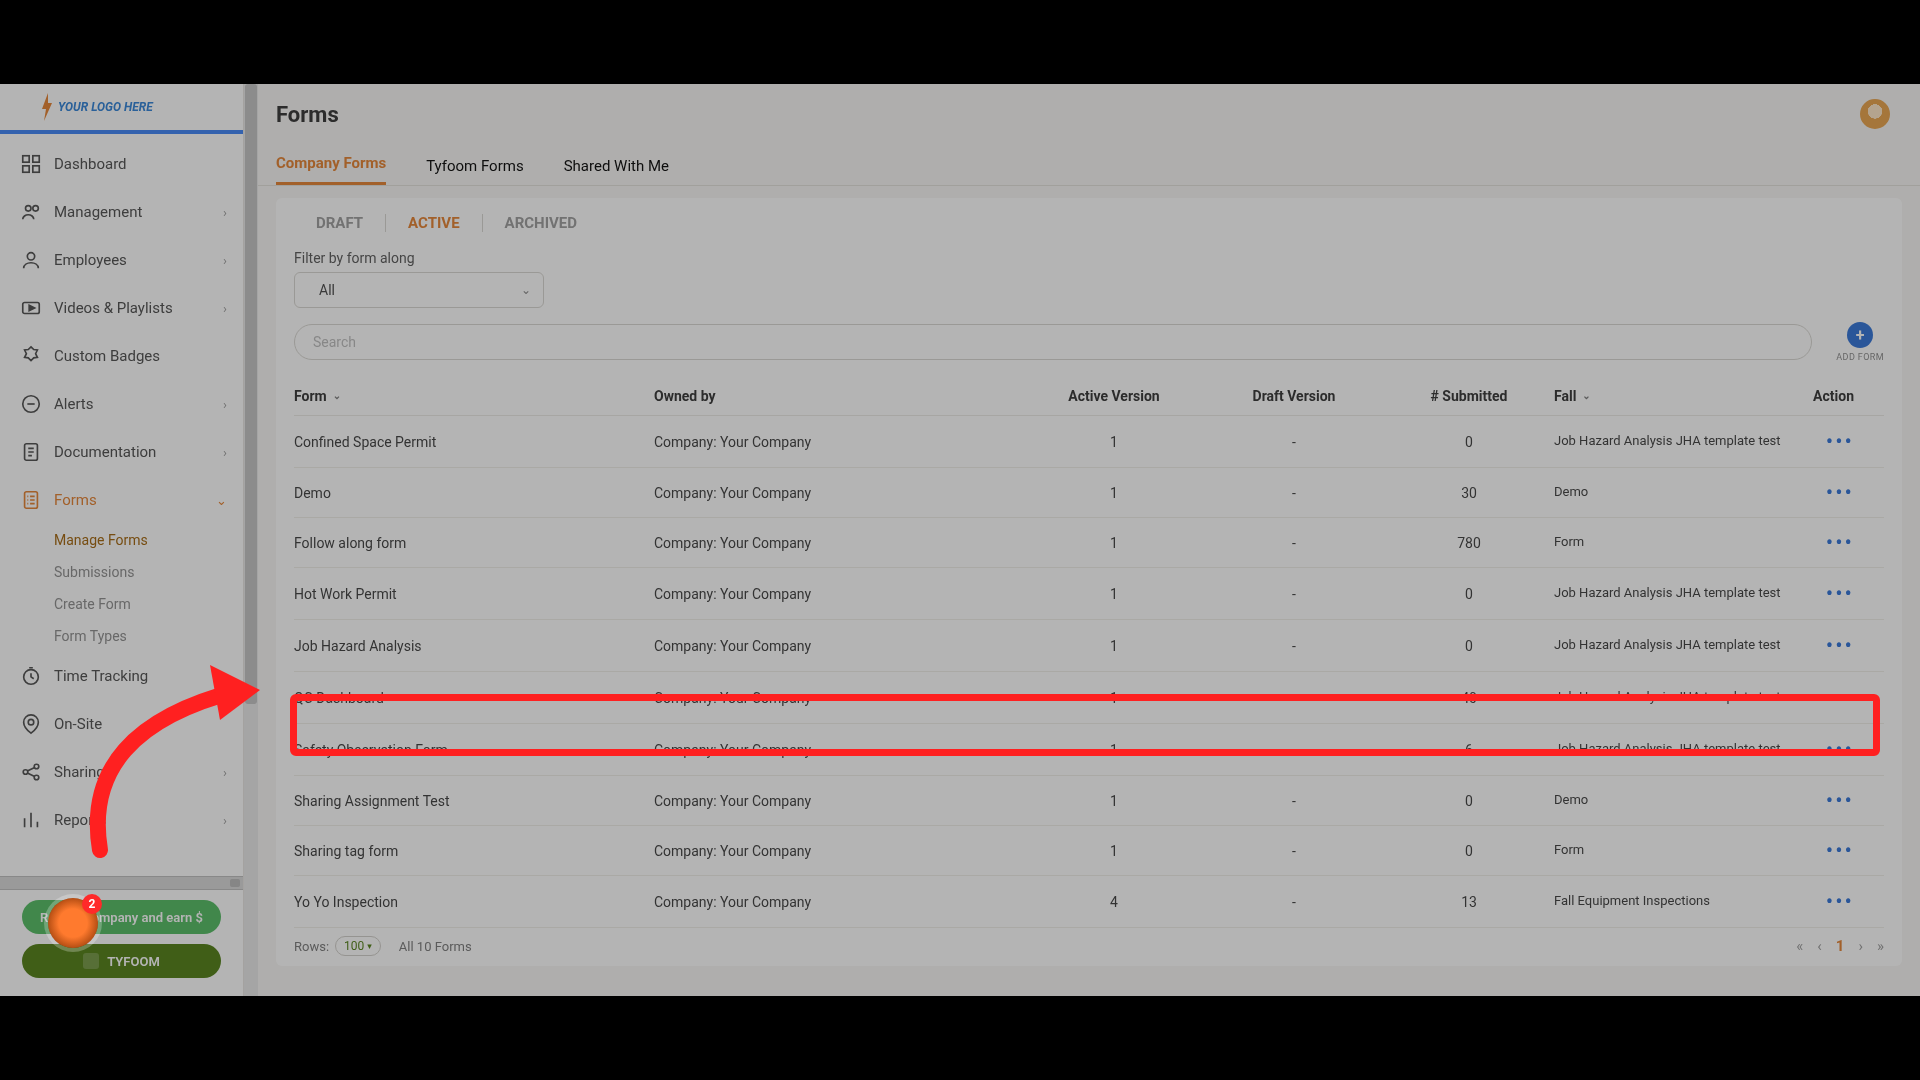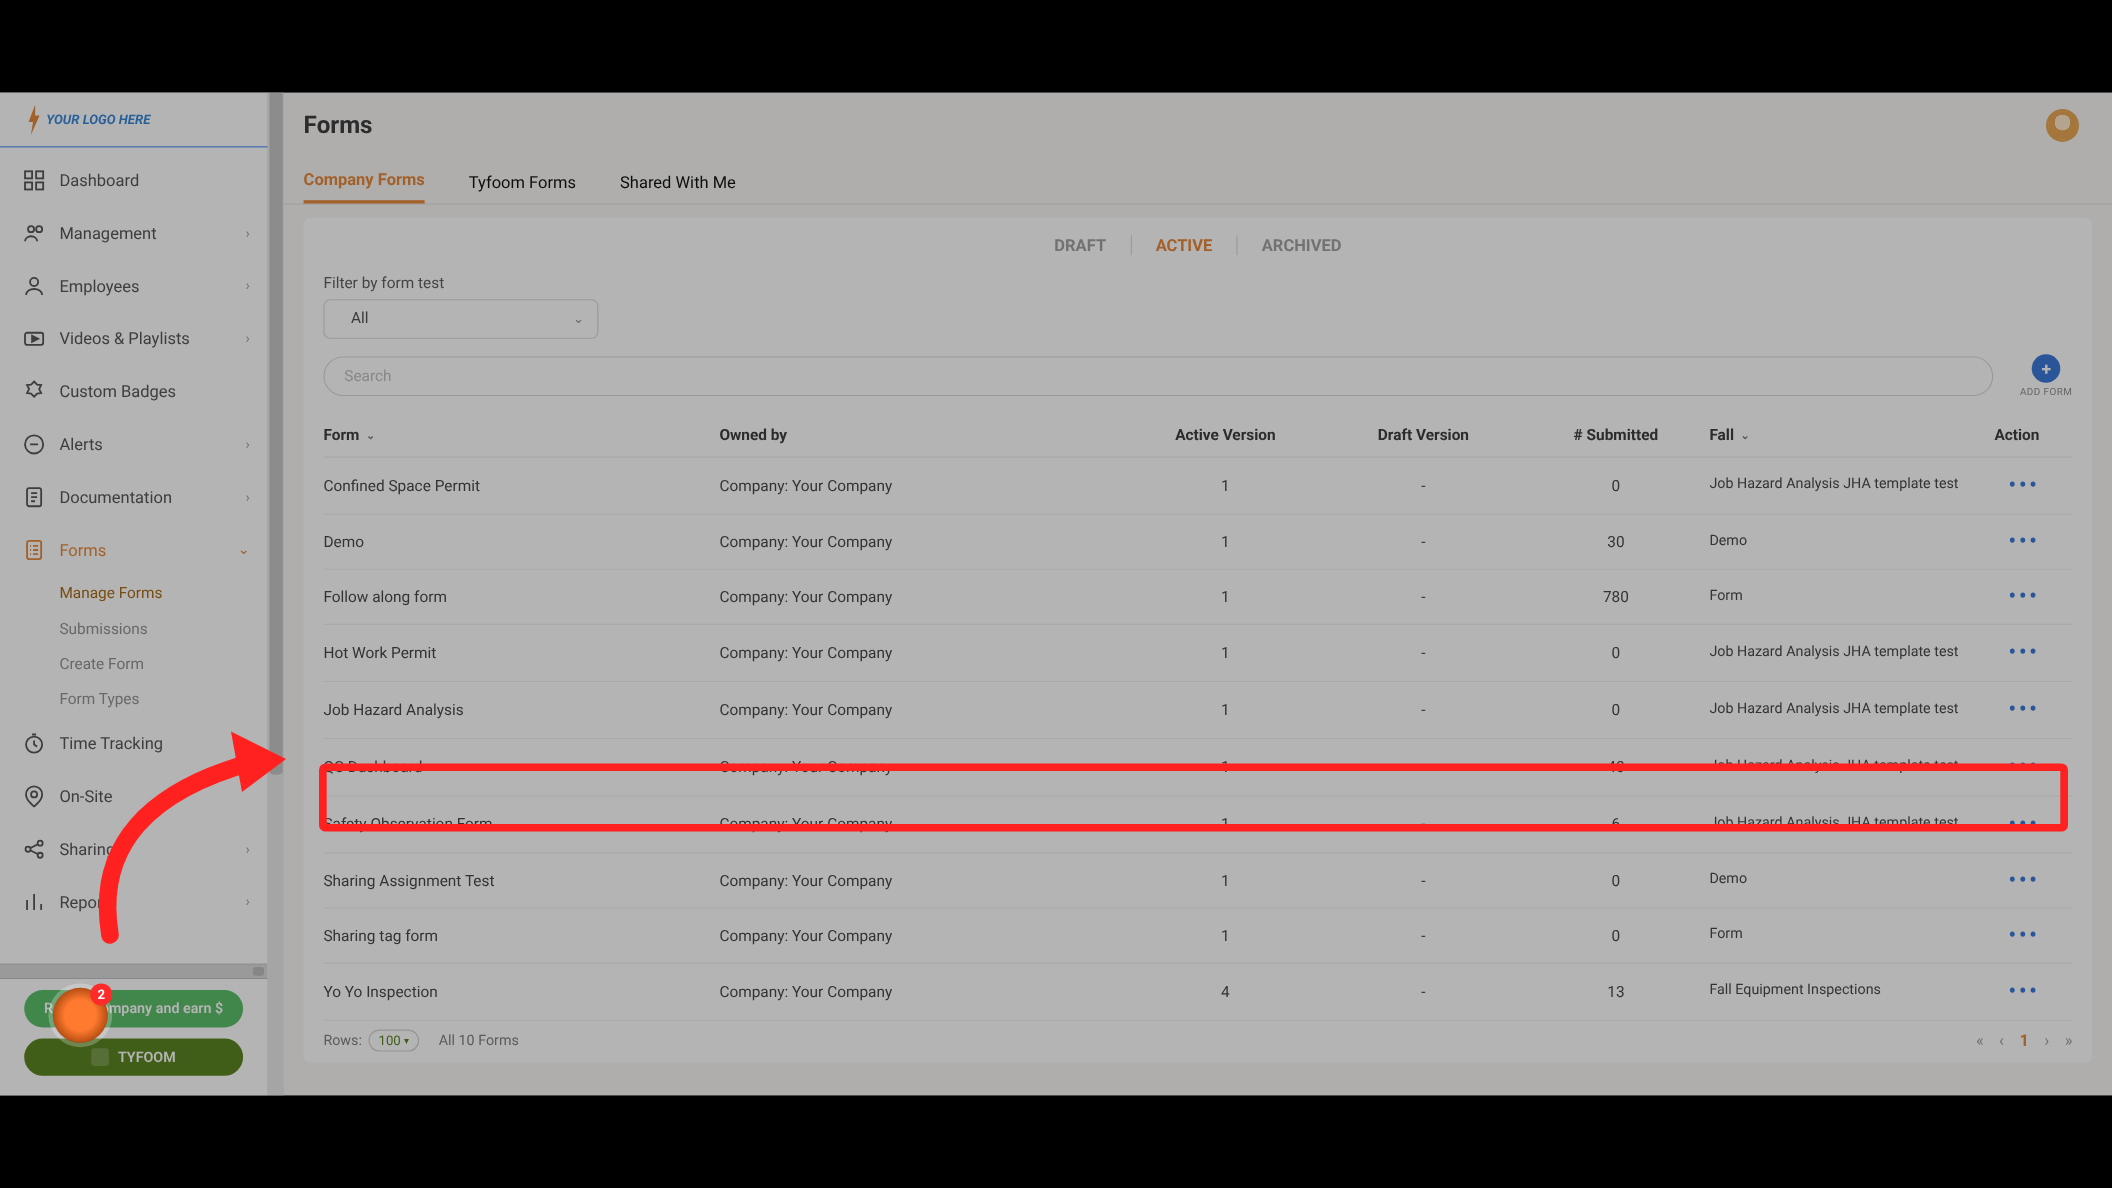--- a/index.html
+++ b/index.html
@@ -6,21 +6,21 @@
 body { background: #000; width: 1920px; height: 1080px; overflow: hidden; position: relative; }
 .stage { position: absolute; left: 0; top: 0; width: 1920px; height: 1080px; }
 .letterbox-top, .letterbox-bottom { position: absolute; left: 0; width: 1920px; height: 84px; background: #000; z-index: 500; }
 .letterbox-top { top: 0; }
 .letterbox-bottom { bottom: 0; }
 .app { position: absolute; left: 0; top: 84px; width: 1920px; height: 912px; background: #f7f6f4; display: flex; }
 .dim-overlay { position: absolute; inset: 0; background: rgba(40,40,40,0.35); z-index: 300; pointer-events: none; }
 
 
 .sidebar { width: 244px; background: #fff; display: flex; flex-direction: column; position: relative; border-right: 1px solid #e6e4e0; }
-.logo-wrap { height: 50px; display: flex; align-items: center; padding-left: 24px; border-bottom: 1px solid #3b82f6; }
+.logo-wrap { height: 50px; display: flex; align-items: center; padding-left: 40px; border-bottom: 4px solid #3b82f6; }
 .logo-bolt { width: 14px; height: 28px; margin-right: 4px; }
 .logo-text { font-size: 12px; font-weight: 700; color: #2b7fd6; font-style: italic; }
 .nav { flex: 1; overflow-y: auto; padding-top: 6px; }
 .nav-item { display: flex; align-items: center; height: 48px; padding: 0 20px; color: #4a4a4a; font-size: 15px; cursor: pointer; position: relative; }
 .nav-item.active { color: #e47e2b; }
 .nav-item .icon { width: 22px; height: 22px; margin-right: 12px; flex-shrink: 0; }
 .nav-item .chev { position: absolute; right: 16px; font-size: 13px; color: #9a9a9a; }
 .nav-item.active .chev { color: #e47e2b; }
 .subnav { padding-left: 54px; }
 .subnav-item { height: 32px; display: flex; align-items: center; font-size: 14px; color: #8b8b8b; cursor: pointer; }
@@ -42,21 +42,21 @@
 .header { height: 60px; display: flex; align-items: center; padding: 0 30px 0 18px; }
 .header h1 { font-size: 22px; font-weight: 700; color: #2e2e2e; }
 .avatar { margin-left: auto; width: 30px; height: 30px; border-radius: 50%; background: radial-gradient(circle at 50% 40%, #ffe6c7 35%, #e8a046 36%); border: 2px solid #e8a046; }
 
 .content { flex: 1; padding: 0 0 0 0; overflow: hidden; }
 .tabs-outer { padding: 0 18px; border-bottom: 1px solid #e2e0db; display: flex; gap: 40px; height: 42px; align-items: flex-end; }
 .tab { font-size: 15px; color: #000000; padding-bottom: 10px; cursor: pointer; }
 .tab.active { color: #e47e2b; font-weight: 700; border-bottom: 3px solid #e47e2b; }
 
 .card { margin: 12px 18px 0 18px; background: #fff; border-radius: 6px; padding: 16px 18px 10px 18px; }
-.status-tabs { display: flex; justify-content: center; gap: 0; margin-bottom: 18px; }
+.status-tabs { display: flex; gap: 0; margin-bottom: 18px; }
 .status-tab { font-size: 15px; font-weight: 700; color: #9a9a9a; padding: 0 22px; border-right: 1px solid #d8d6d1; cursor: pointer; }
 .status-tab:last-child { border-right: none; }
 .status-tab.active { color: #e47e2b; }
 
 .filter-label { font-size: 14px; color: #555; margin-bottom: 6px; }
 .filter-row { display: flex; align-items: flex-start; gap: 14px; }
 .select { width: 250px; height: 36px; border: 1px solid #d8d6d1; border-radius: 6px; display: flex; align-items: center; padding: 0 24px; font-size: 14px; color: #444; cursor: pointer; position: relative; }
 .select .dd { position: absolute; right: 12px; color: #888; font-size: 12px; }
 
 .search-row { display: flex; align-items: center; gap: 24px; margin-top: 14px; }
@@ -240,21 +240,21 @@
             <div class="tab">Shared With Me</div>
           </div>
 
         <div class="card">
           <div class="status-tabs" id="status-tabs">
               <div class="status-tab">DRAFT</div>
               <div class="status-tab active">ACTIVE</div>
               <div class="status-tab">ARCHIVED</div>
             </div>
 
-          <div class="filter-label">Filter by form test</div>
+          <div class="filter-label">Filter by form along</div>
           <div class="filter-row">
             <div class="select">
               <span>All</span>
               <span class="dd">⌄</span>
             </div>
           </div>
 
           <div class="search-row">
             <div class="search">
               <span style="color:#bbb" textcontent="Search">Search</span>

